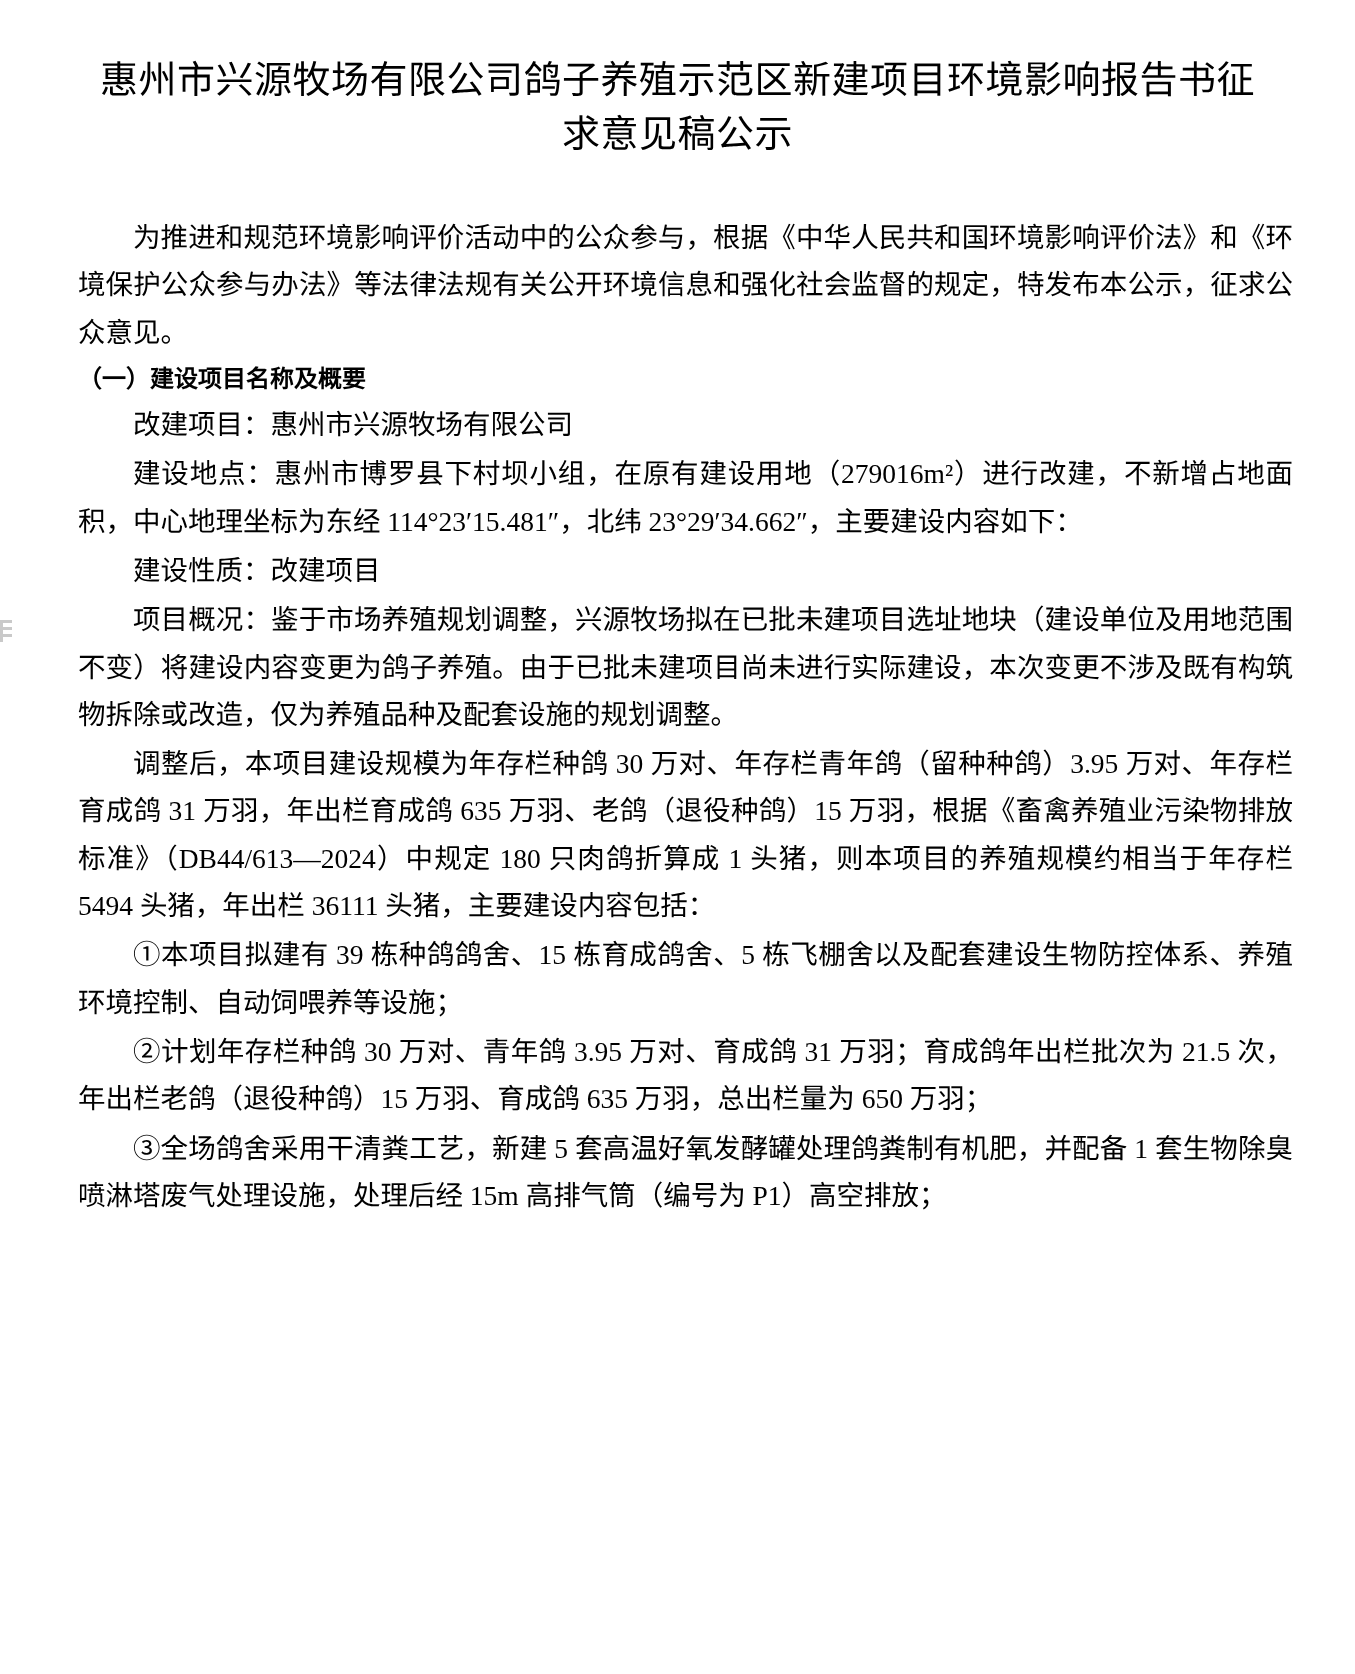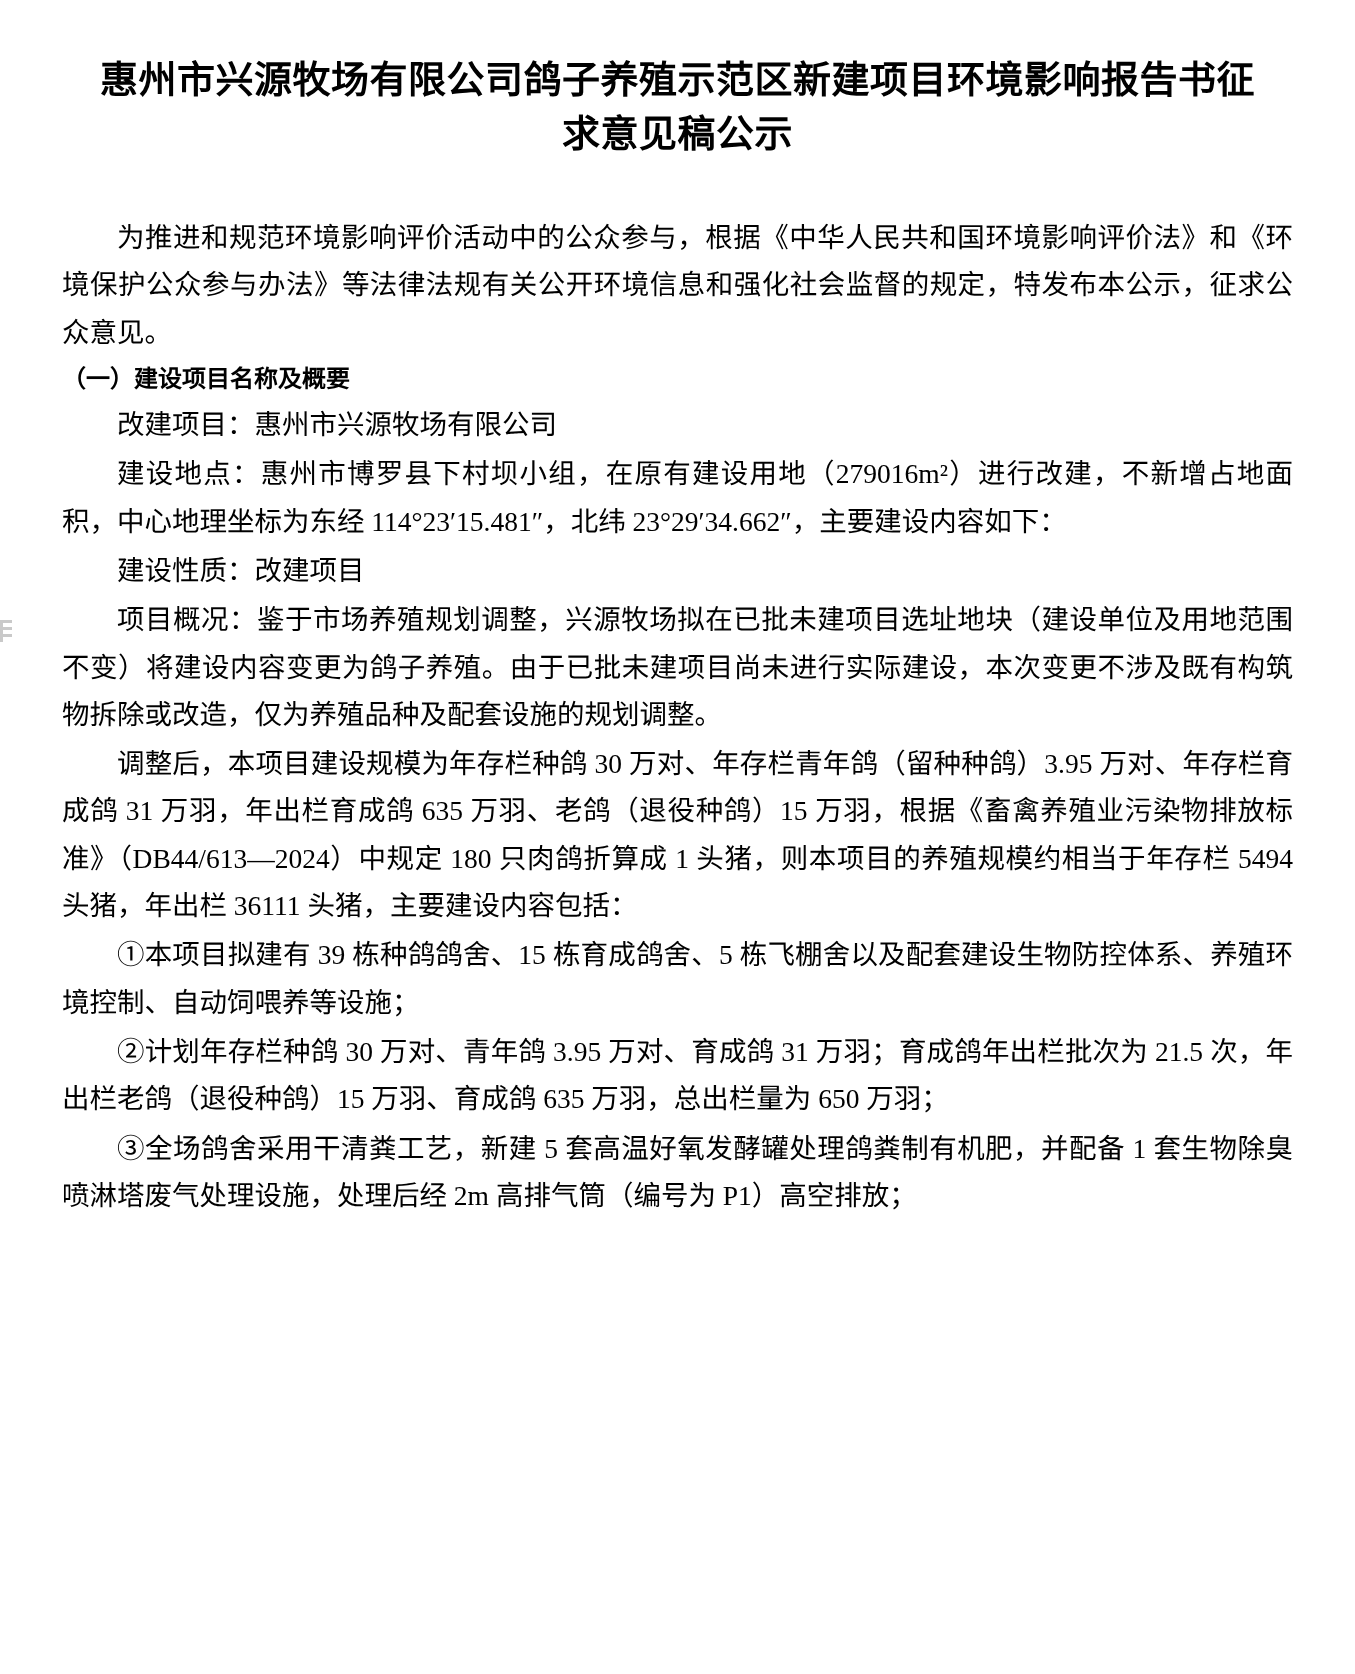--- a/index.html
+++ b/index.html
@@ -16,29 +16,30 @@
   }
   .page {
     position: relative;
     width: 1355px;
     min-height: 1674px;
     box-sizing: border-box;
     padding: 40px 62px 30px 62px;
   }
   .doc-title {
     font-family: "Liberation Sans", "DejaVu Sans", sans-serif;
-    font-weight: bold;
+    font-weight: normal;
     font-size: 38px;
     line-height: 1.42;
     text-align: center;
     letter-spacing: 0.5px;
     margin: 14px 30px 0 30px;
   }
   .body-block {
     margin-top: 52px;
+    margin-left: 16px;
   }
   p.para {
     font-size: 27.5px;
     line-height: 1.72;
     margin: 0 0 2px 0;
     text-align: justify;
     text-justify: inter-ideograph;
     text-indent: 2em;
   }
   .section-head {
@@ -93,16 +94,16 @@
     <p class="para">建设性质：改建项目</p>
 
     <p class="para">项目概况：鉴于市场养殖规划调整，兴源牧场拟在已批未建项目选址地块（建设单位及用地范围不变）将建设内容变更为鸽子养殖。由于已批未建项目尚未进行实际建设，本次变更不涉及既有构筑物拆除或改造，仅为养殖品种及配套设施的规划调整。</p>
 
     <p class="para">调整后，本项目建设规模为年存栏种鸽 30 万对、年存栏青年鸽（留种种鸽）3.95 万对、年存栏育成鸽 31 万羽，年出栏育成鸽 635 万羽、老鸽（退役种鸽）15 万羽，根据《畜禽养殖业污染物排放标准》（DB44/613—2024）中规定 180 只肉鸽折算成 1 头猪，则本项目的养殖规模约相当于年存栏 5494 头猪，年出栏 36111 头猪，主要建设内容包括：</p>
 
     <p class="para">①本项目拟建有 39 栋种鸽鸽舍、15 栋育成鸽舍、5 栋飞棚舍以及配套建设生物防控体系、养殖环境控制、自动饲喂养等设施；</p>
 
     <p class="para">②计划年存栏种鸽 30 万对、青年鸽 3.95 万对、育成鸽 31 万羽；育成鸽年出栏批次为 21.5 次，年出栏老鸽（退役种鸽）15 万羽、育成鸽 635 万羽，总出栏量为 650 万羽；</p>
 
-    <p class="para">③全场鸽舍采用干清粪工艺，新建 5 套高温好氧发酵罐处理鸽粪制有机肥，并配备 1 套生物除臭喷淋塔废气处理设施，处理后经 2m 高排气筒（编号为 P1）高空排放；</p>
+    <p class="para">③全场鸽舍采用干清粪工艺，新建 5 套高温好氧发酵罐处理鸽粪制有机肥，并配备 1 套生物除臭喷淋塔废气处理设施，处理后经 15m 高排气筒（编号为 P1）高空排放；</p>
 
   </div>
 </div>
 
 </body></html>

